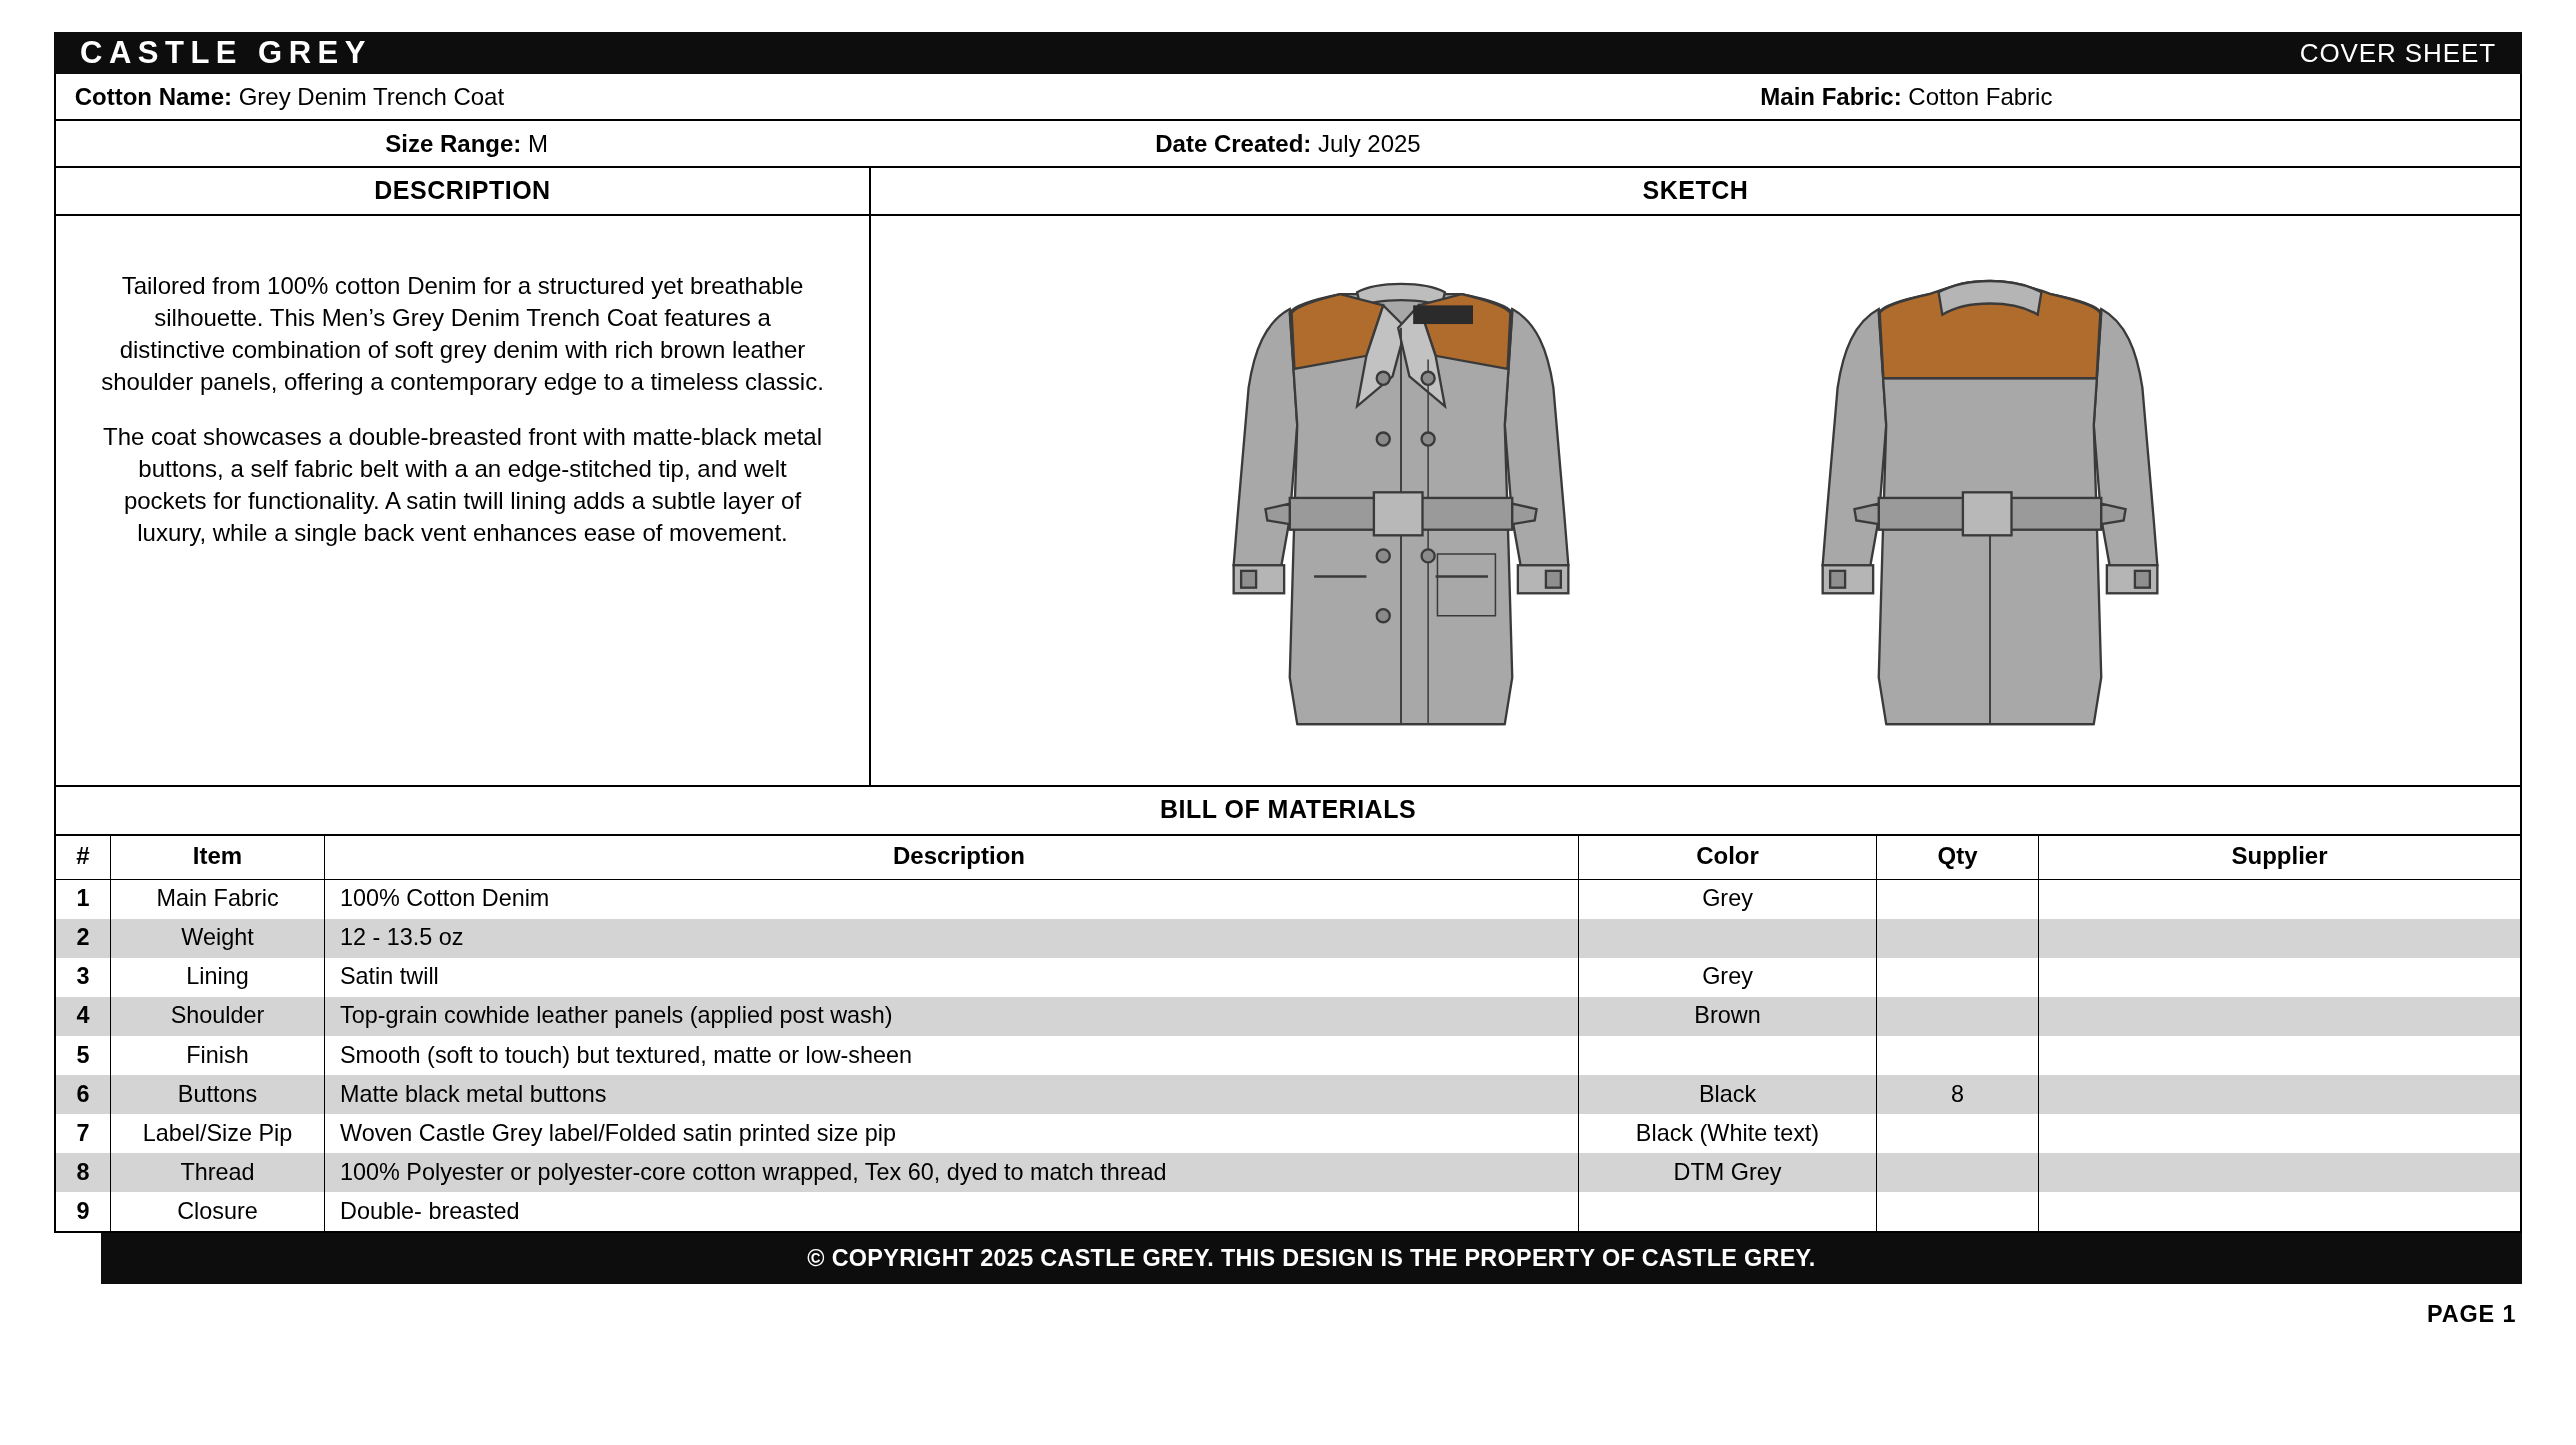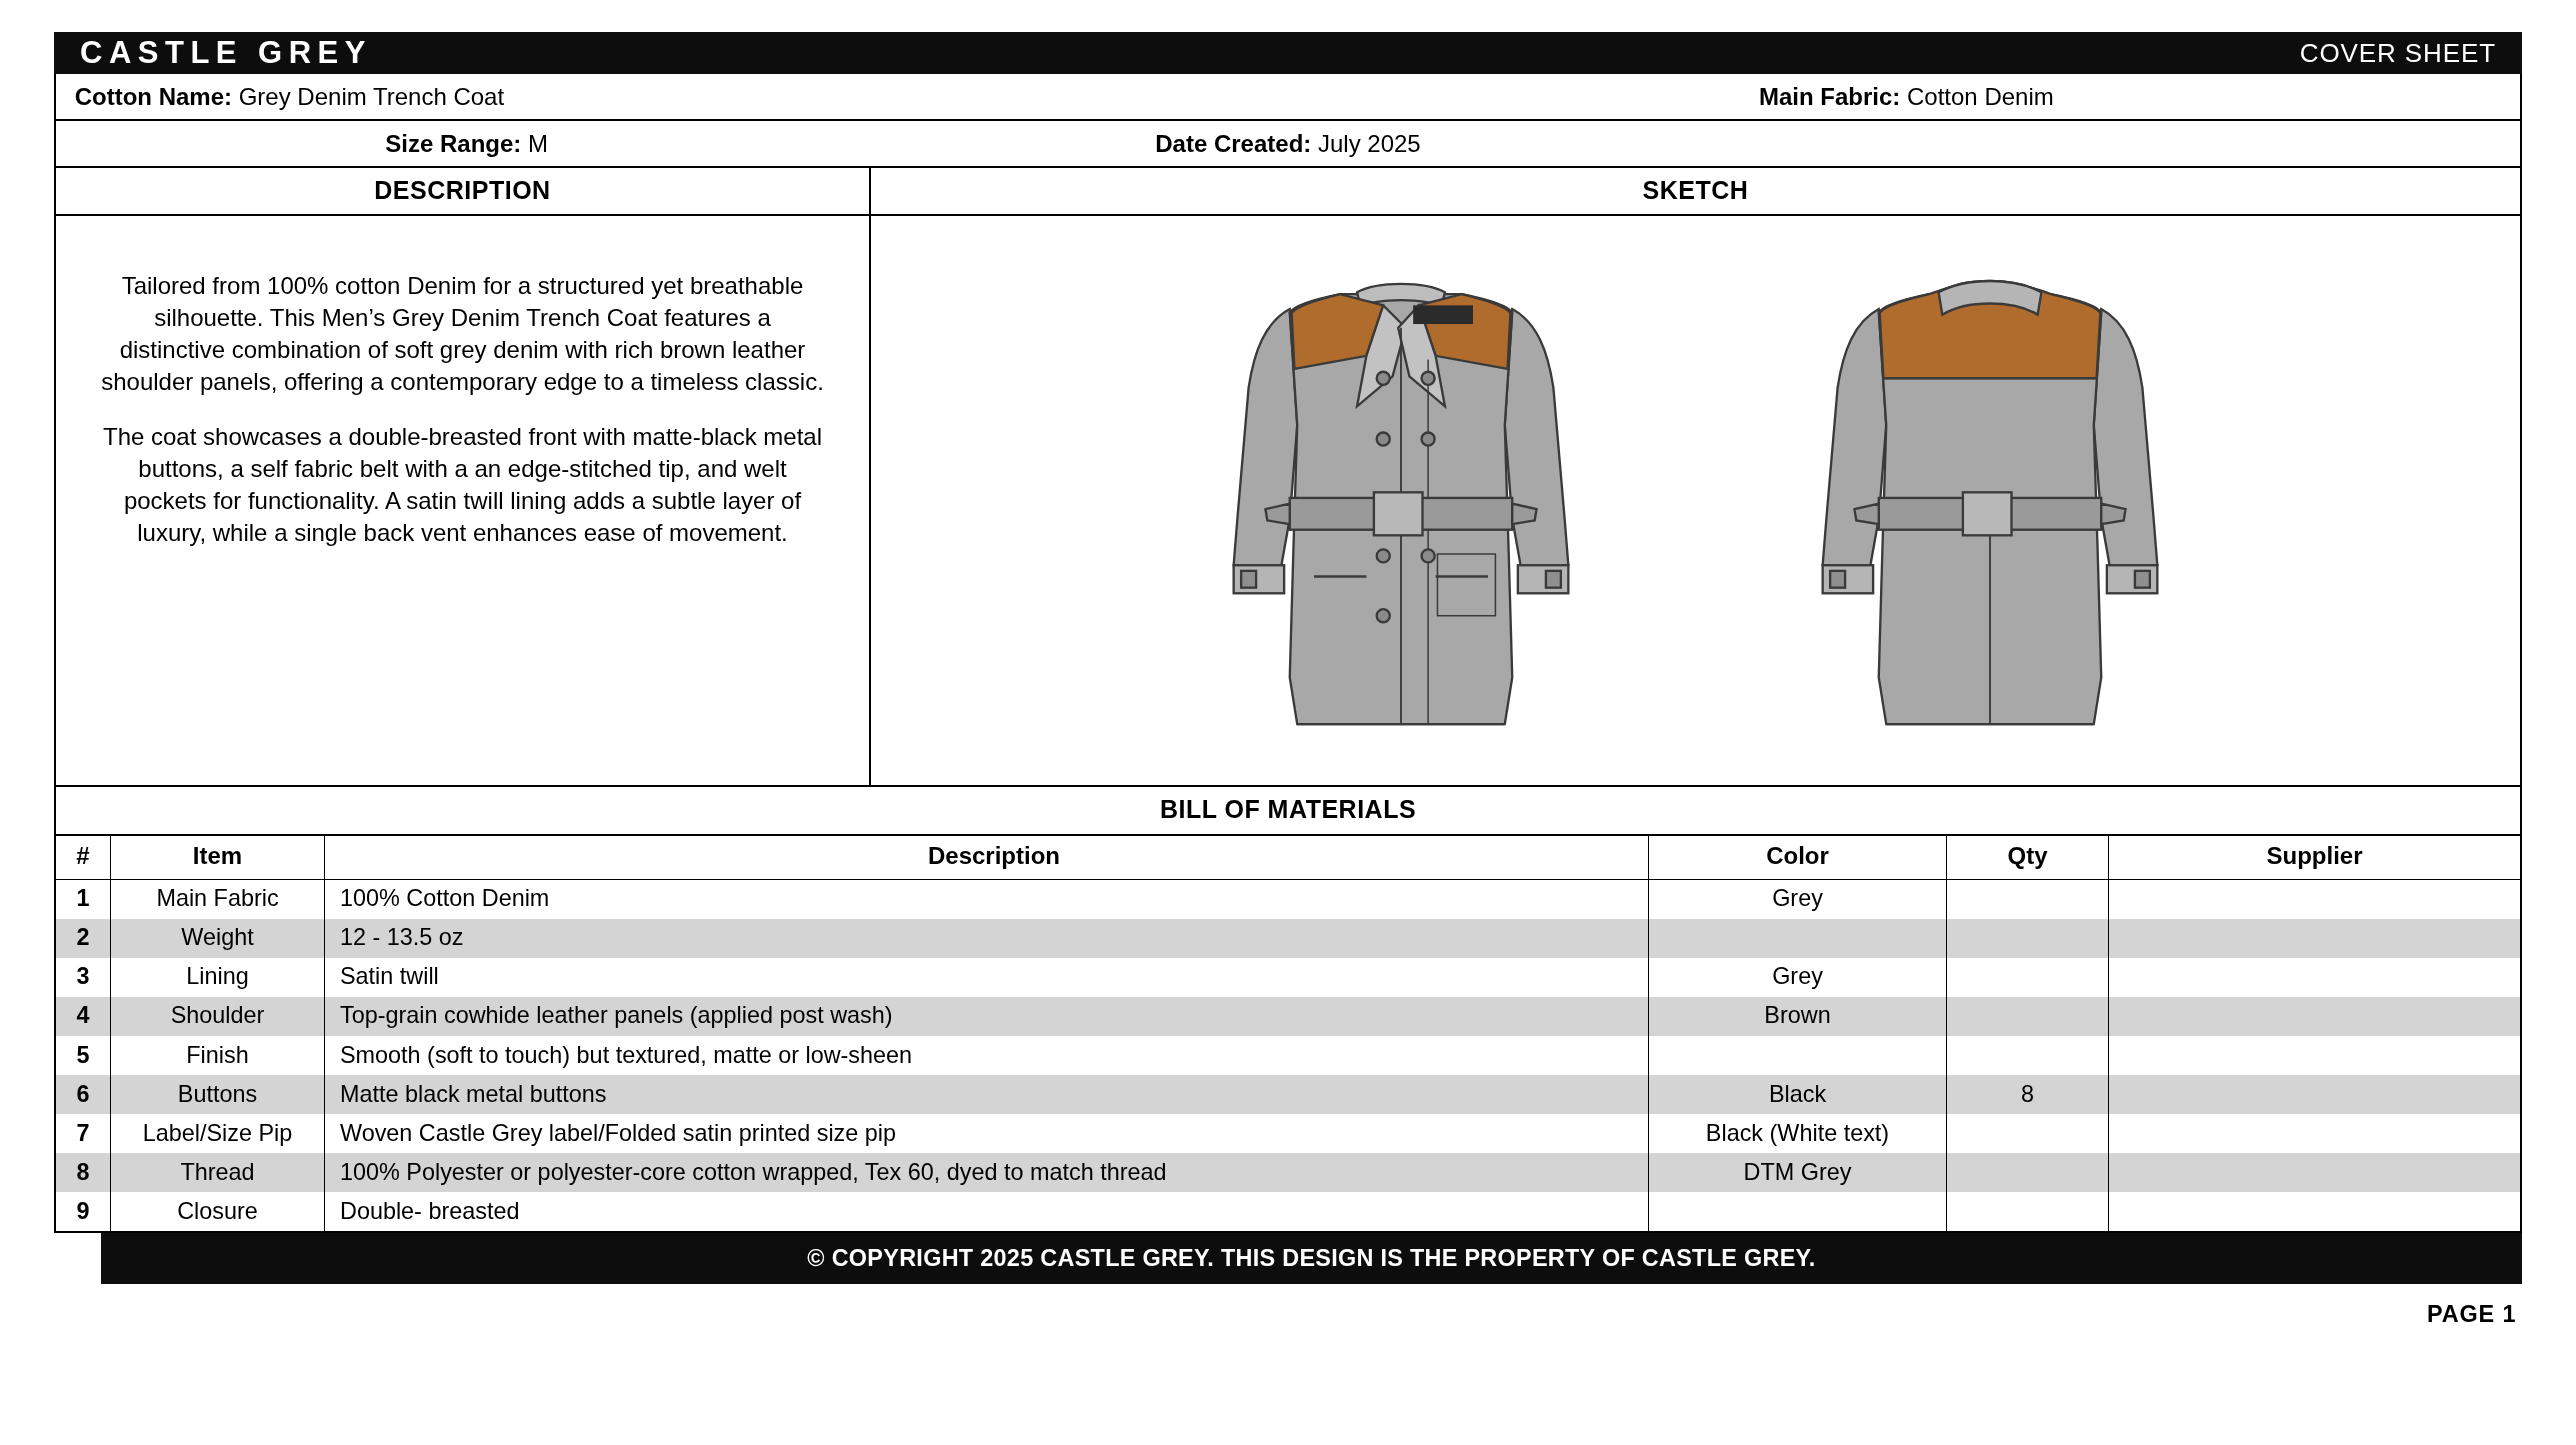--- a/index.html
+++ b/index.html
@@ -142,21 +142,21 @@
   table.bom td {
     padding: 5.6px 0 6.5px 0;
     vertical-align: middle;
   }
   table.bom tr.alt td { background: #d4d4d4; }
   .c-num   { width: 54px;  text-align: center; font-weight: bold; }
   .c-item  { width: 213px; text-align: center; }
   .c-desc  { width: auto;  text-align: left; padding-left: 15px !important; }
   .c-color { width: 297px; text-align: center; }
   .c-qty   { width: 161px; text-align: center; }
-  .c-sup   { width: 411px; text-align: center; }
+  .c-sup   { width: 481px; text-align: center; }
   .vsep-item { border-left: 1.9px solid #000; border-right: 1.9px solid #000; }
   .vsep-desc { border-right: 1.9px solid #000; }
   .vsep-color { border-right: 1.9px solid #000; }
   .vsep-qty { border-right: 1.9px solid #000; }
 
   
   .footer-band {
     background: #0d0d0d;
     color: #ffffff;
     text-align: center;
@@ -184,21 +184,21 @@
     <div class="cover-sheet-label">COVER SHEET</div>
   </div>
 
   <div class="info-row">
     <div class="info-cell left">
       <b>Cotton Name:</b>
       <span>Grey Denim Trench Coat</span>
     </div>
     <div class="info-cell">
       <b>Main Fabric:</b>
-      <span>Cotton Denim</span>
+      <span>Cotton Fabric</span>
     </div>
   </div>
 
   <div class="info-row">
     <div class="info-cell">
       <b>Size Range:</b>
       <span>M</span>
     </div>
     <div class="info-cell">
       <b>Date Created:</b>

